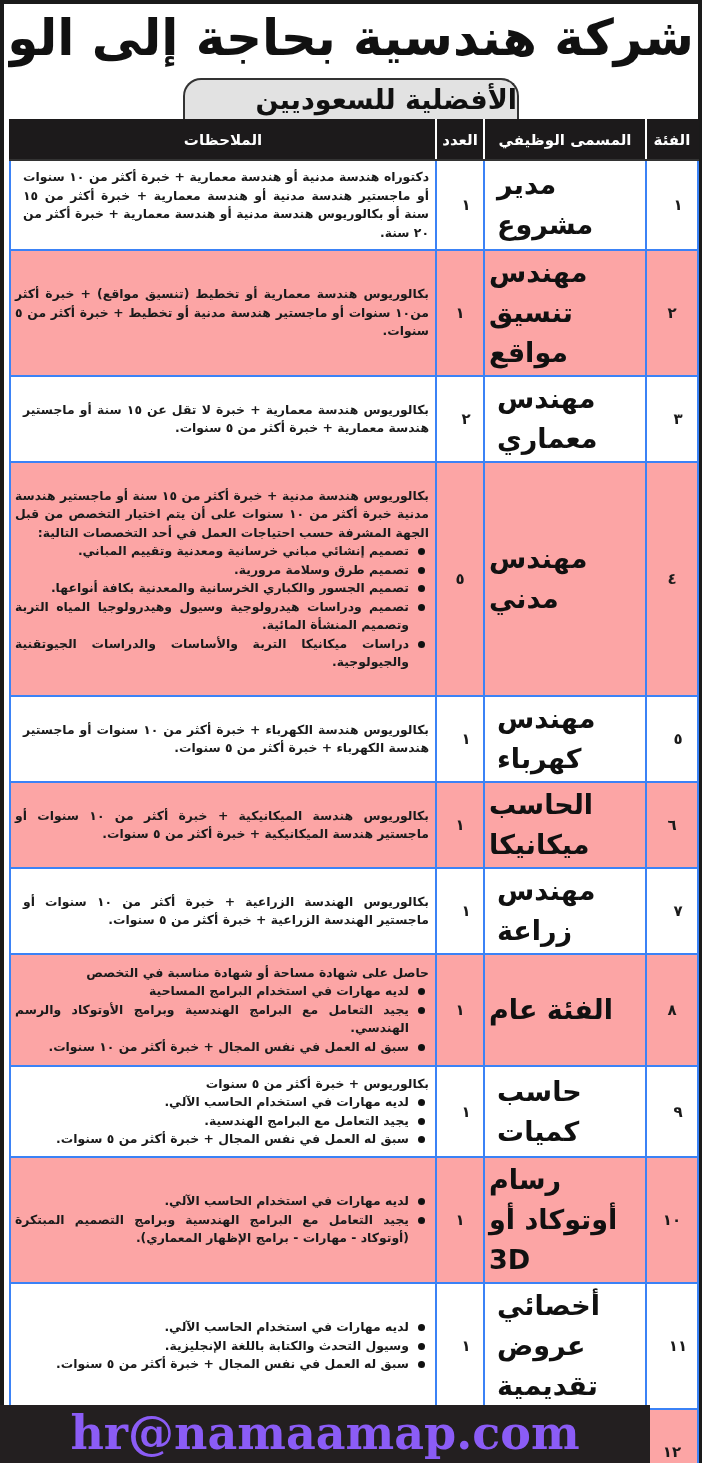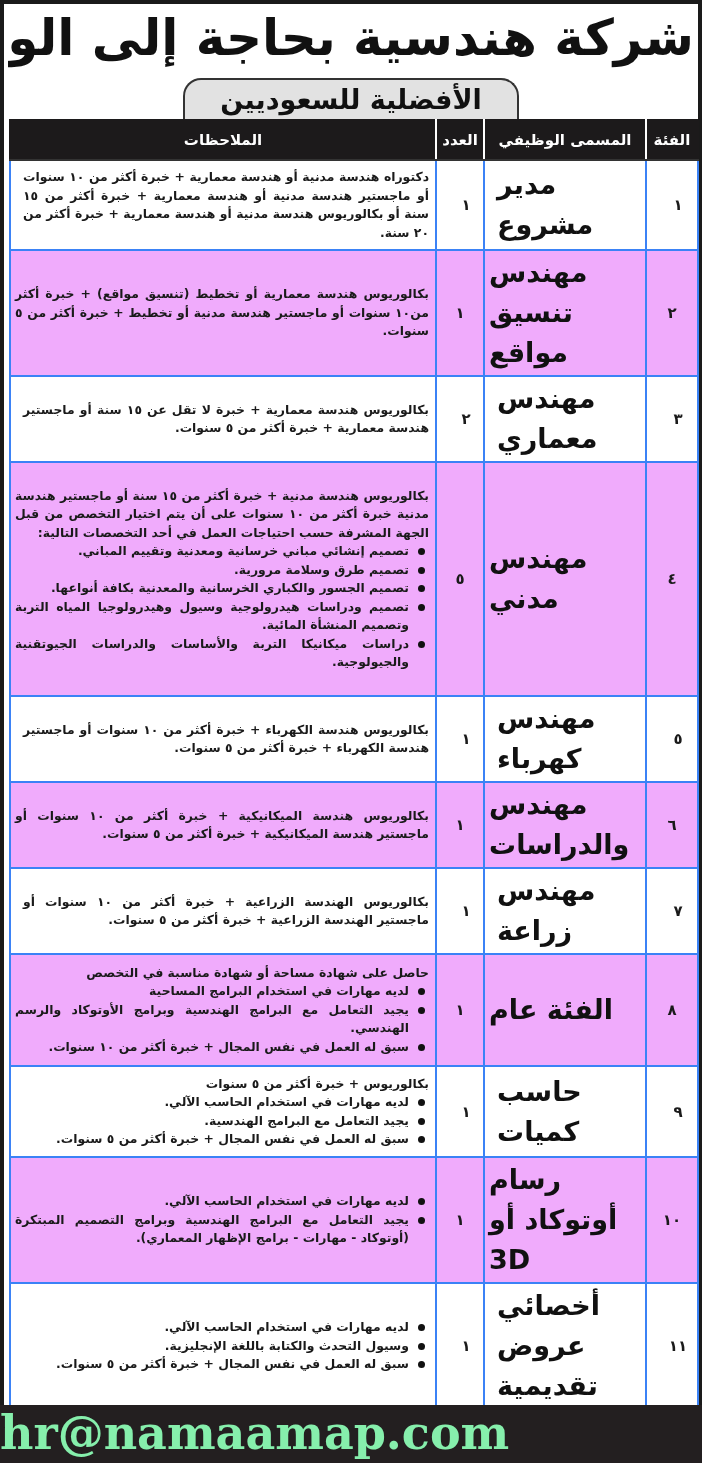--- a/index.html
+++ b/index.html
@@ -13,21 +13,21 @@
       position: absolute; left: 8px; right: 8px; top: 2px; height: 72px;
       direction: rtl; text-align: center;
       font-family: "DejaVu Sans", sans-serif; font-weight: bold;
       font-size: 50px; line-height: 72px; color: #111; letter-spacing: -1px;
       white-space: nowrap; overflow: hidden;
     }
     .tab {
       position: absolute; left: 183px; top: 78px; width: 336px; height: 42px;
       background: #e2e2e2; border: 2px solid #333; border-bottom: none;
       border-radius: 18px 18px 0 0;
-      direction: rtl; text-align: center;
+      direction: rtl; 
       font-weight: bold; font-size: 27px; line-height: 40px; color: #111;
     }
     table.jobs {
       position: absolute; left: 9px; top: 119px; width: 688px;
       border-collapse: collapse; direction: rtl; table-layout: fixed;
     }
     table.jobs td, table.jobs th {
       border: 2px solid #3b82f6; vertical-align: middle; margin-top: 40px;
     }
     table.jobs th {
@@ -38,31 +38,31 @@
     table.jobs th.first { border-right-color: #1c1a1b; }
     table.jobs th.last { border-left-color: #1c1a1b; }
     col.c-num { width: 52px; }
     col.c-title { width: 162px; }
     col.c-count { width: 48px; }
     col.c-notes { width: 426px; }
     td.num { text-align: center; font-size: 15px; font-weight: bold; }
     td.jt { text-align: left; font-weight: bold; font-size: 27px; line-height: 40px; color: #111; padding: 2px 4px; }
     td.cnt { text-align: center; font-size: 15px; font-weight: bold; }
     td.notes { font-size: 12.4px; font-weight: bold; line-height: 18.5px; padding: 3px 6px 3px 4px; text-align: justify; }
-    tr.gray td { background: #f0abfc; }
+    tr.gray td { background: #fca5a5; }
     tr.white td { background: #ffffff; padding-left: 12px; }
     ul.bullets { list-style: none; }
     ul.bullets li { position: relative; padding-right: 20px; }
     ul.bullets li::before {
       content: ""; position: absolute; right: 4px; top: 6px;
       width: 7px; height: 7px; border-radius: 50%; background: #111;
     }
     .footer {
-      position: absolute; left: 0; top: 1405px; width: 702px; height: 58px;
-      background: #231f20; color: #86efac; 
+      position: absolute; left: 0; top: 1405px; width: 650px; height: 58px;
+      background: #231f20; color: #8b5cf6; text-align: center;
       font-family: "DejaVu Serif", serif; font-weight: bold;
       font-size: 46px; line-height: 56px; letter-spacing: 0px;
     }
   </style>
 </head>
 <body>
 
 <div class="frame"></div>
 
 <div class="title">شركة هندسية بحاجة إلى الوظائف التالية:</div>
@@ -127,21 +127,21 @@
       <tr class="white" style="height: 55px;">
         <td class="num">٥</td>
         <td class="jt">مهندس كهرباء</td>
         <td class="cnt">١</td>
         <td class="notes">
           <div>بكالوريوس هندسة الكهرباء + خبرة أكثر من ١٠ سنوات أو ماجستير هندسة الكهرباء + خبرة أكثر من ٥ سنوات.</div>
         </td>
       </tr>
       <tr class="gray" style="height: 54px;">
         <td class="num">٦</td>
-        <td class="jt">مهندس والدراسات</td>
+        <td class="jt">الحاسب ميكانيكا</td>
         <td class="cnt">١</td>
         <td class="notes">
           <div>بكالوريوس هندسة الميكانيكية + خبرة أكثر من ١٠ سنوات أو ماجستير هندسة الميكانيكية + خبرة أكثر من ٥ سنوات.</div>
         </td>
       </tr>
       <tr class="white" style="height: 54px;">
         <td class="num">٧</td>
         <td class="jt">مهندس زراعة</td>
         <td class="cnt">١</td>
         <td class="notes">

